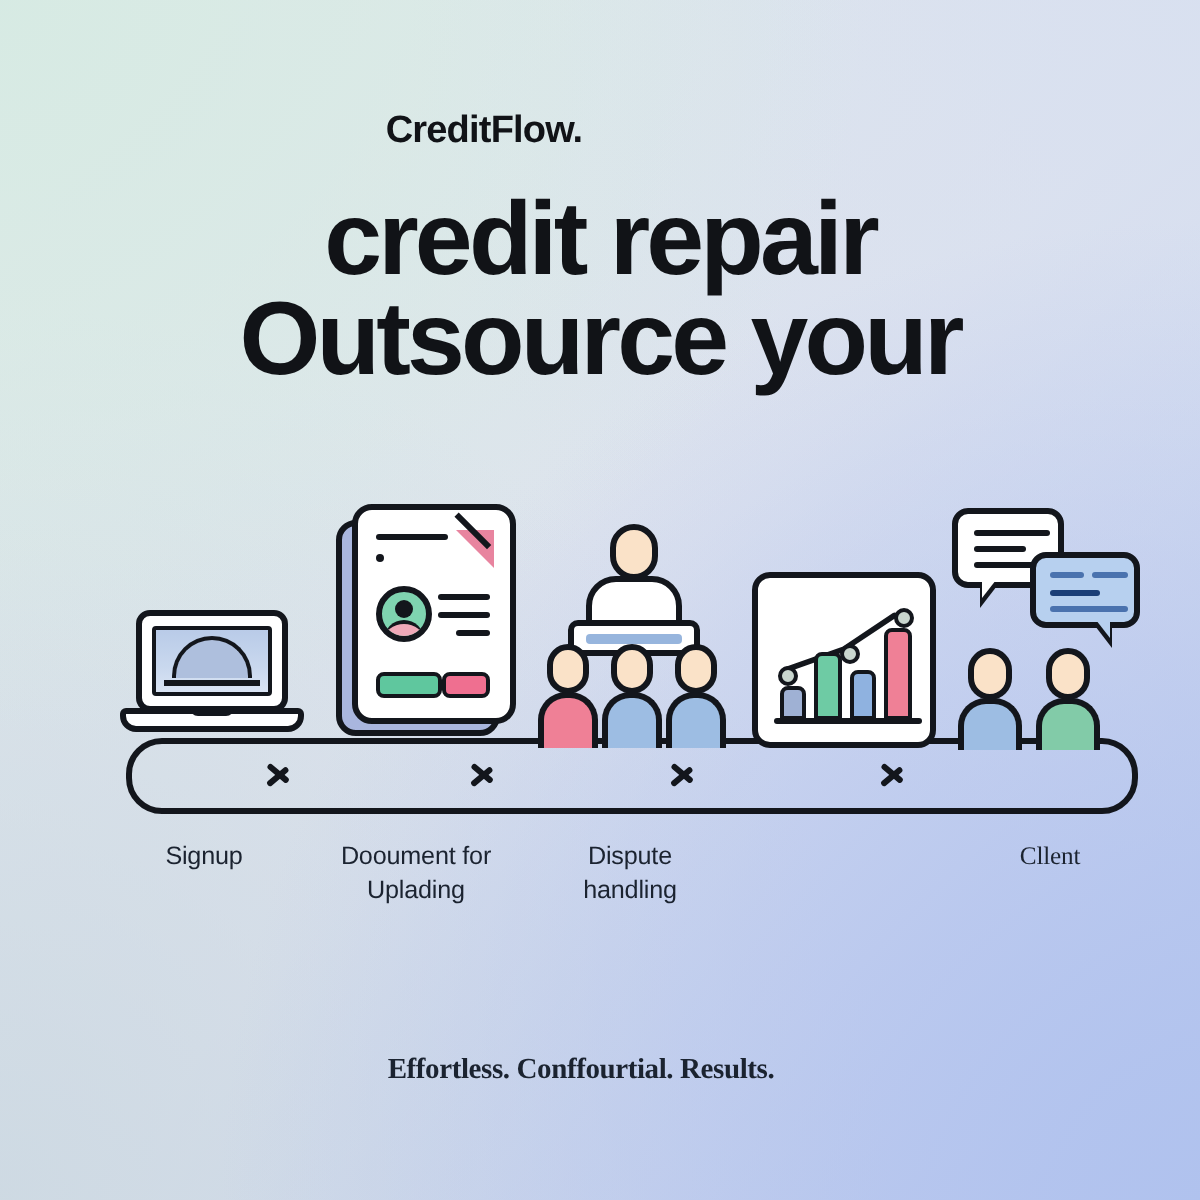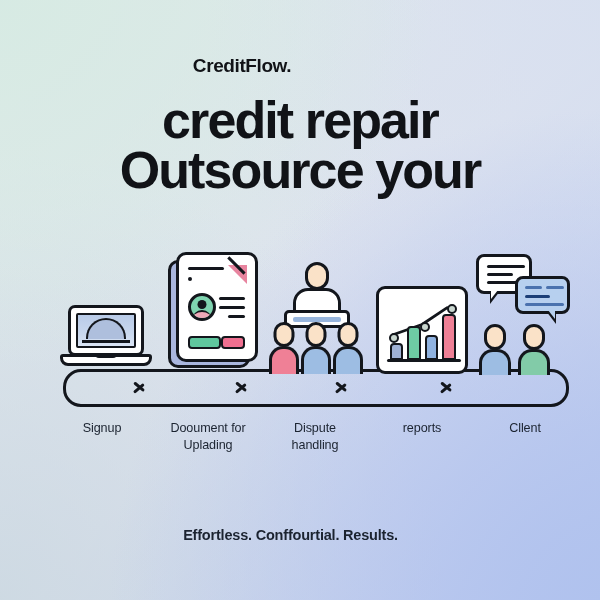--- a/index.html
+++ b/index.html
@@ -49,20 +49,21 @@
 
   
   #tagline {
     position: absolute;
     top: 527px; left: 0; width: 581px;
     text-align: center;
     font-size: 14.5px;
     font-weight: bold;
     letter-spacing: -0.2px;
     color: #1b2330;
+    font-family: Liberation Serif, serif;
   }
 
   
   #stage {
     position: absolute;
     left: 16px; top: 230px;
     width: 600px; height: 250px;
   }
 
   
@@ -500,22 +501,21 @@
     </div>
     <div class="step-label" style="left:247px; top:190px; width:104px;">
       <div>Dispute</div>
       <div>handling</div>
     </div>
     <div class="step-label" style="left:134px; top:190px; width:116px;">
       <div>Dooument for</div>
       <div>Uplading</div>
     </div>
     <div class="step-label" style="left:356px; top:190px; width:100px;">
-      <div>reports</div>
-    </div>
-    <div class="step-label" style="left:447px; top:190px; width:124px;">
+    </div>
+    <div class="step-label" style="left:447px; top:190px; width:124px;font-family:Liberation Serif, serif;">
       <div>Cllent</div>
     </div>
 
   </div>
 
   <div id="tagline">Effortless. Conffourtial. Results.</div>
 </div>
 
 </body></html>

